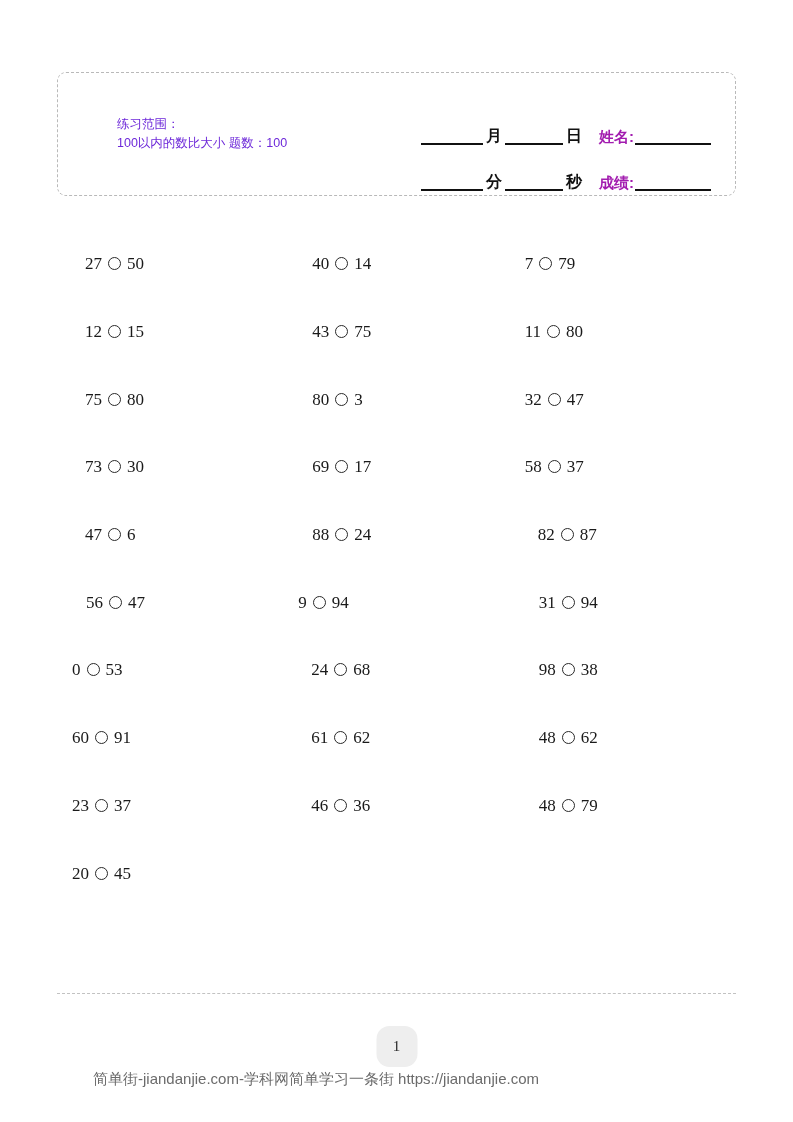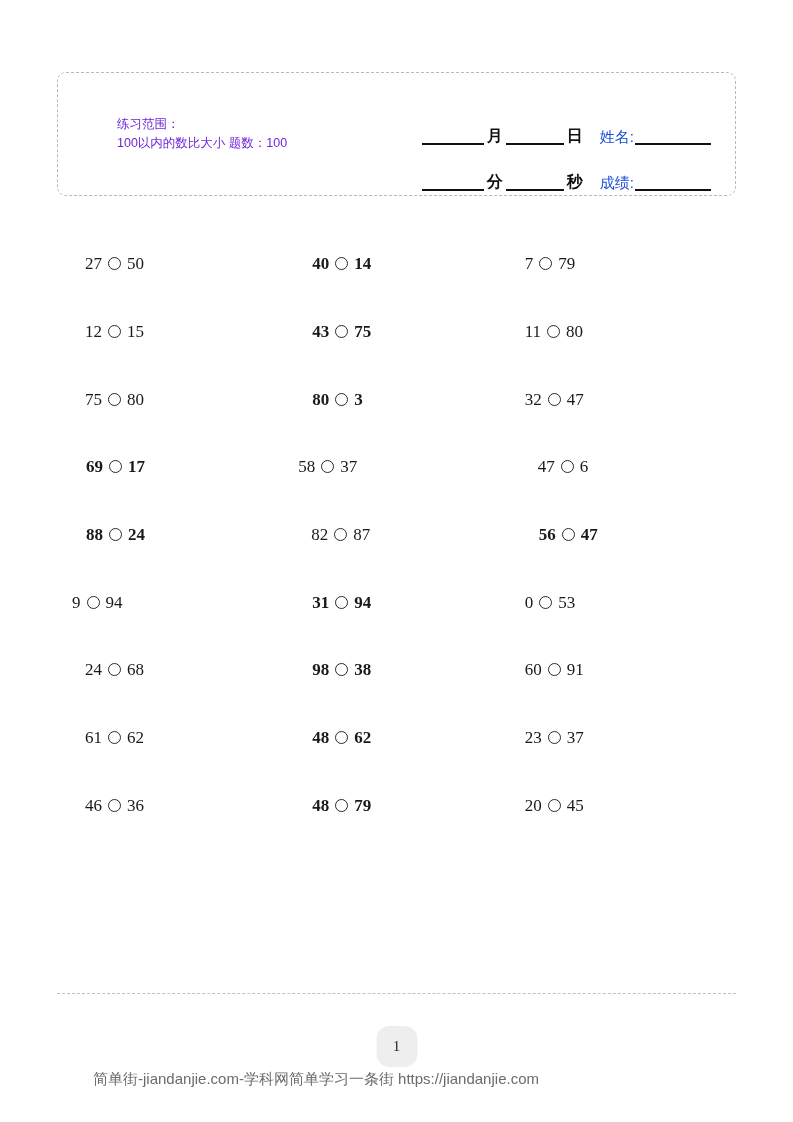--- a/index.html
+++ b/index.html
@@ -59,24 +59,24 @@
     font-family: "Liberation Sans", sans-serif;
     font-size: 16px;
     font-weight: 700;
     padding: 0 3px 1px 3px;
     line-height: 1;
     color: #111;
   }
   .meta-label {
     font-family: "Liberation Sans", sans-serif;
     font-size: 15px;
-    font-weight: 400;
+    font-weight: 700;
     padding: 0 1px 1px 14px;
     line-height: 1;
-    color: #1d4ed8;
+    color: #a21caf;
   }
 
   
   .grid {
     position: absolute;
     left: 57px; top: 230px;
     width: 679px;
     display: grid;
     grid-template-columns: repeat(3, 1fr);
     grid-auto-rows: 67.7px;
@@ -87,21 +87,21 @@
   }
   .problem {
     display: flex;
     align-items: center;
     font-family: "Liberation Serif", serif;
     font-size: 17px;
     color: #1a1a1a;
     padding-left: 28px;
     white-space: nowrap;
   }
-  .col2 .problem { padding-left: 29px; font-weight: bold; }
+  .col2 .problem { padding-left: 29px; }
   .col3 .problem { padding-left: 15px; }
   .num { line-height: 1; }
   .circle {
     display: inline-block;
     width: 13px; height: 13px;
     border: 1.1px solid #2a2a2a;
     border-radius: 50%;
     margin: 0 6px;
     flex: none;
   }
@@ -224,20 +224,27 @@
         <span class="num">3</span>
       </div>
     </div>
     <div class="cell col3">
       <div class="problem">
         <span class="num">32</span>
         <span class="circle"></span>
         <span class="num">47</span>
       </div>
     </div>
+    <div class="cell col1">
+      <div class="problem">
+        <span class="num">73</span>
+        <span class="circle"></span>
+        <span class="num">30</span>
+      </div>
+    </div>
     <div class="cell col2">
       <div class="problem">
         <span class="num">69</span>
         <span class="circle"></span>
         <span class="num">17</span>
       </div>
     </div>
     <div class="cell col3">
       <div class="problem">
         <span class="num">58</span>

